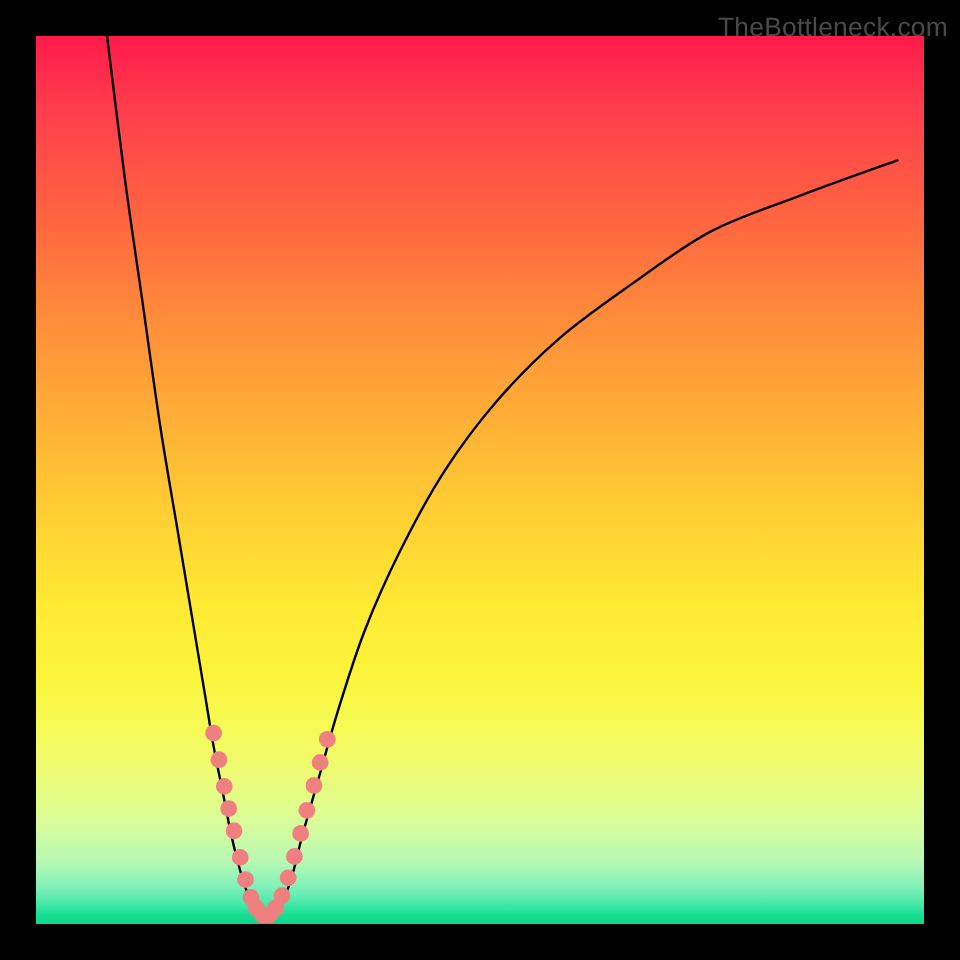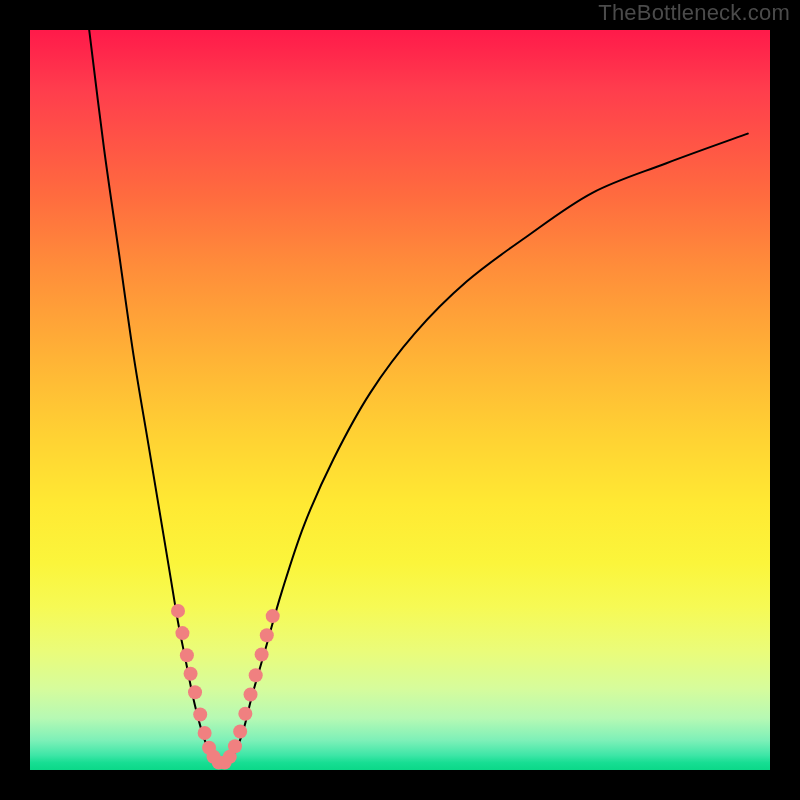--- a/index.html
+++ b/index.html
@@ -42,21 +42,21 @@
       #d6fc9c 89%,
       #b6f9b4 93%,
       #7df0b8 96%,
       #3ee6a7 98%,
       #17de93 99%,
       #0bd888 100%
     );
   }
   .watermark {
     position: absolute;
-    top: 0;
+    top: 10px;
     right: 10px;
     color: #4b4b4b;
     font-size: 22px;
     font-weight: 500;
     letter-spacing: 0.2px;
     user-select: none;
   }
   svg.curves {
     position: absolute;
     inset: 0;

